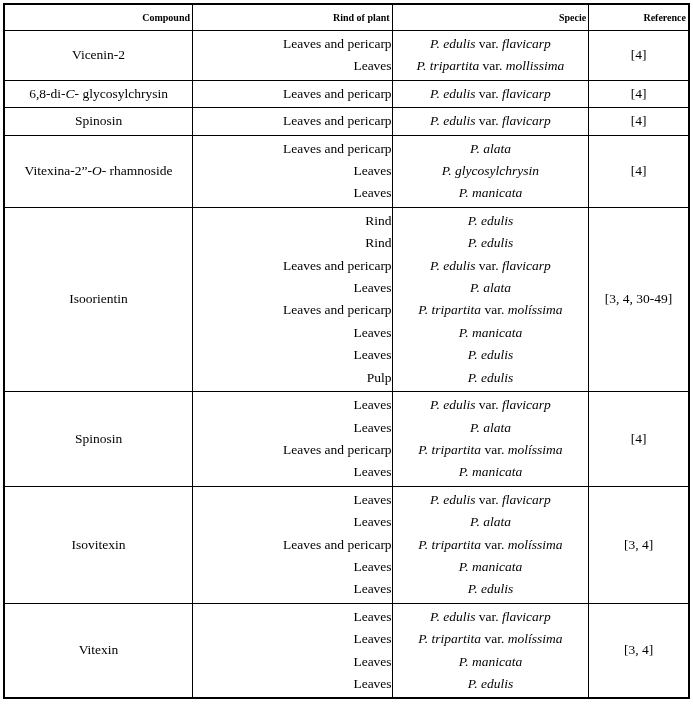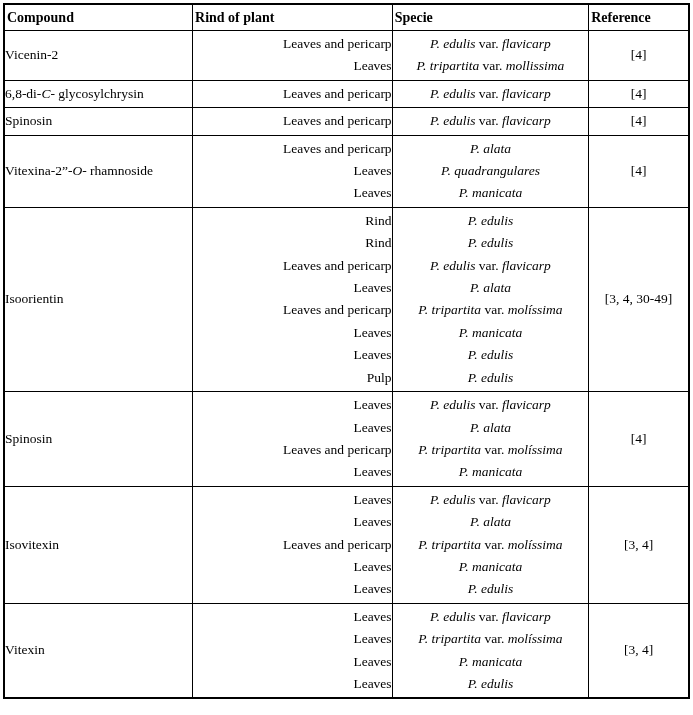--- a/index.html
+++ b/index.html
@@ -22,31 +22,31 @@
     width: 687px;
     border: 2px solid #000000;
   }
   table.compounds th,
   table.compounds td {
     border: 1px solid #000000;
     vertical-align: middle;
     overflow: hidden;
   }
   table.compounds th {
-    font-size: 14px;
+    font-size: 10px;
     font-weight: bold;
-    text-align: left;
+    text-align: right;
     padding: 4px 2px;
     height: 17px;
   }
   table.compounds td {
     font-size: 13.5px;
     padding: 2px 0;
   }
-  td.c-compound { text-align: left; margin-left: 17px; }
+  td.c-compound { text-align: center; margin-left: 17px; }
   td.c-parts    { text-align: right; padding-left: 8px; }
   td.c-species  { text-align: center; padding-left: 8px; }
   td.c-ref      { text-align: center; }
   .line {
     line-height: 22.4px;
     white-space: nowrap;
   }
 </style>
 </head>
 <body>
@@ -116,21 +116,21 @@
           <td class="c-compound">
             <div class="line">Vitexina-2”-<i>O</i>- rhamnoside</div>
           </td>
           <td class="c-parts">
             <div class="line">Leaves and pericarp</div>
             <div class="line">Leaves</div>
             <div class="line">Leaves</div>
           </td>
           <td class="c-species">
             <div class="line"><i>P. alata</i></div>
-            <div class="line"><i>P. quadrangulares</i></div>
+            <div class="line"><i>P. glycosylchrysin</i></div>
             <div class="line"><i>P. manicata</i></div>
           </td>
           <td class="c-ref">
             <div class="line">[4]</div>
           </td>
         </tr>
         <tr>
           <td class="c-compound">
             <div class="line">Isoorientin</div>
           </td>

